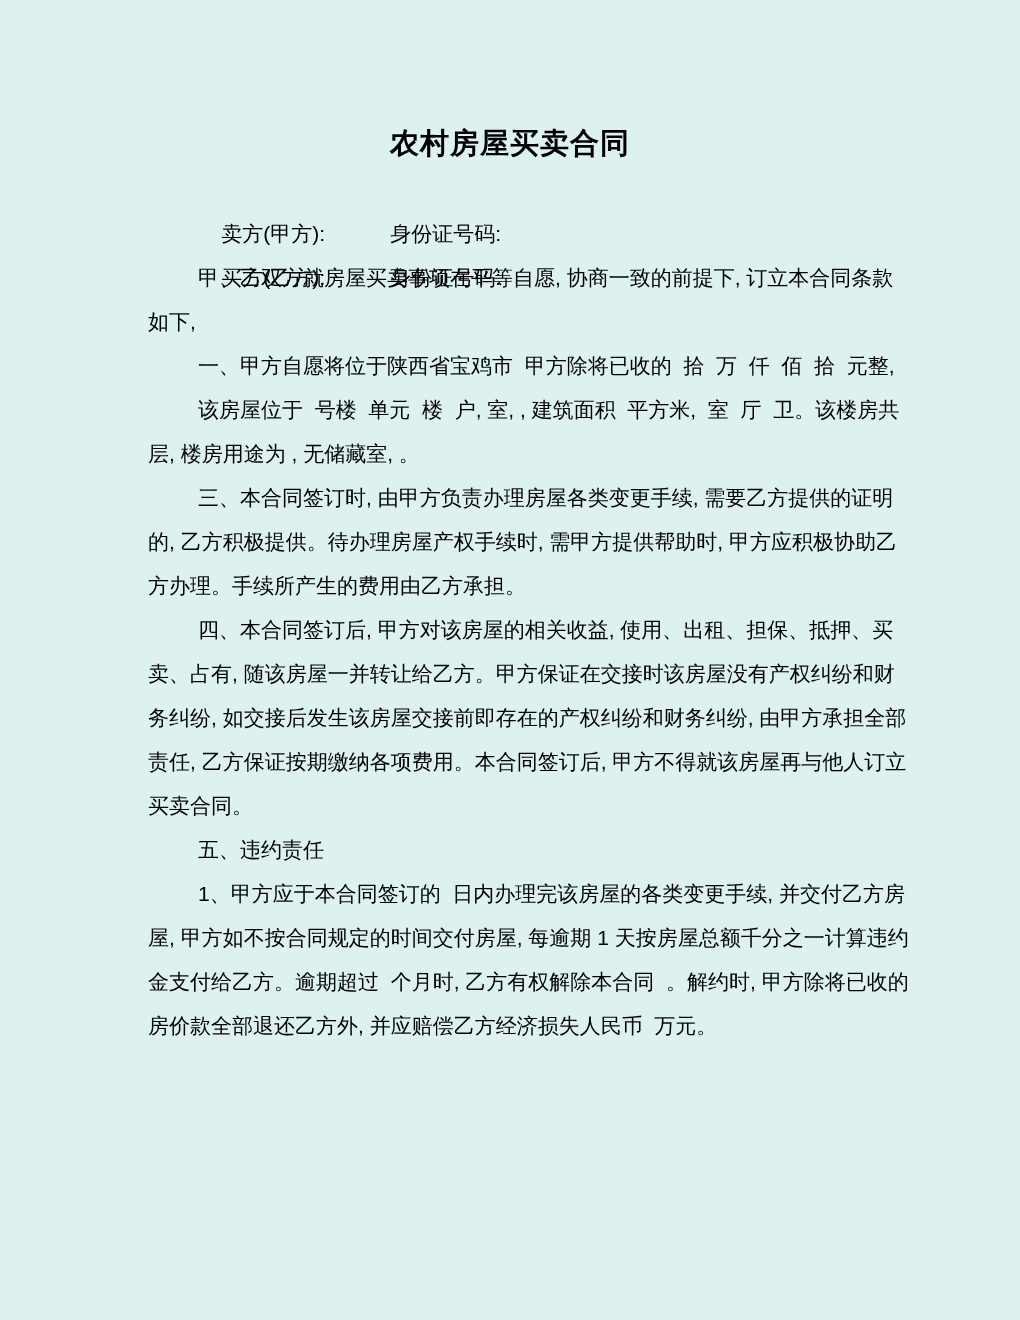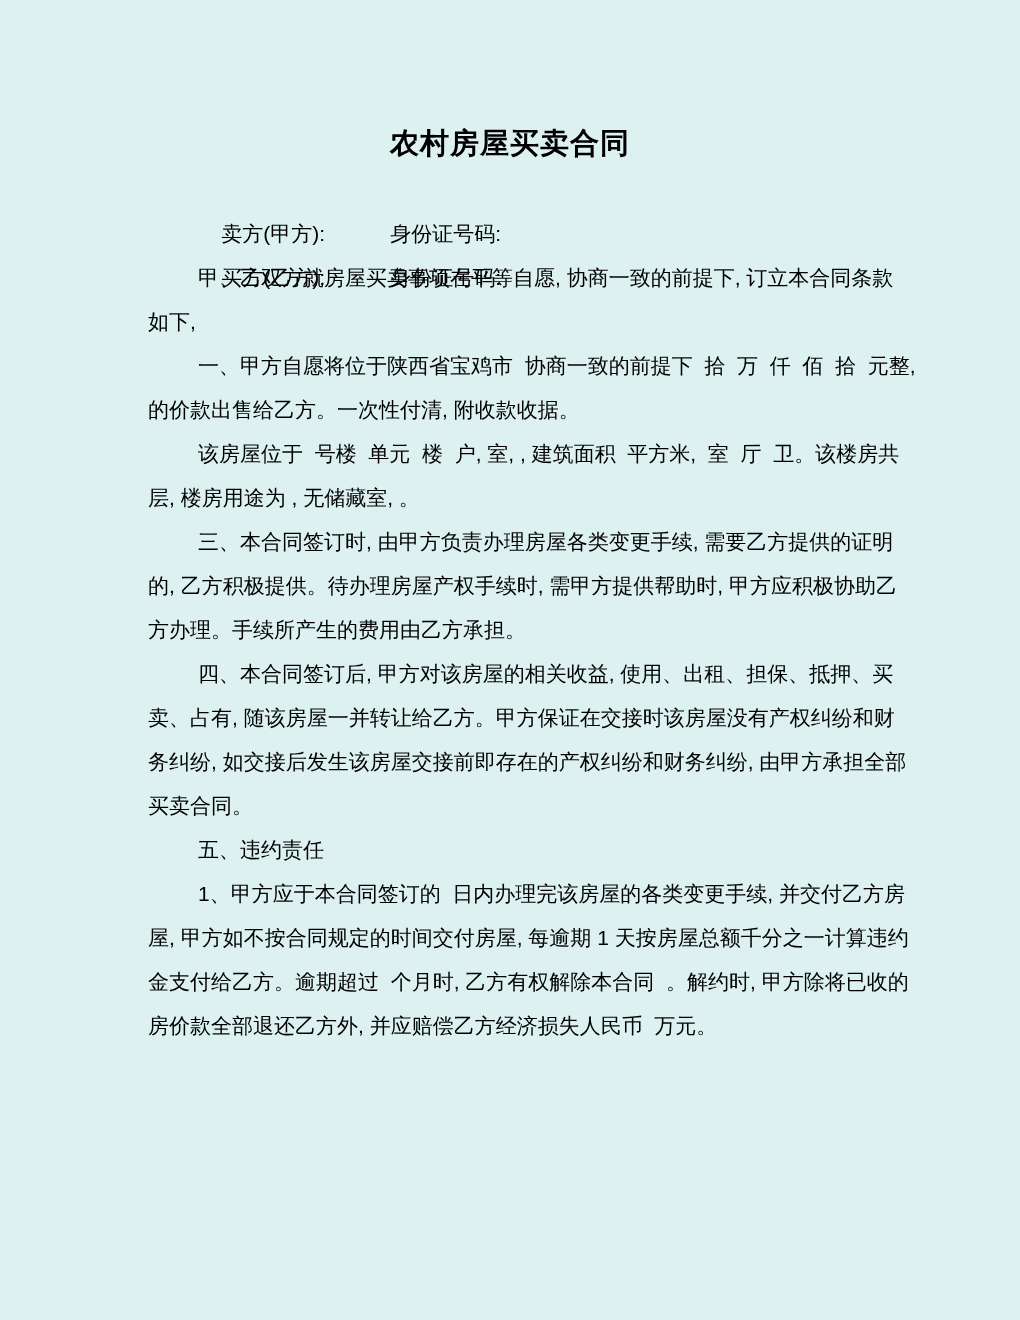--- a/index.html
+++ b/index.html
@@ -46,34 +46,34 @@
     <span>卖方(甲方):</span><span class="id-col">身份证号码:</span>
   </div>
 
   <div class="line indent">
     <span>买方(乙方):</span><span class="id-col">身份证号码:</span>
   </div>
 
   <div class="line indent">甲、乙双方就房屋买卖事项在平等自愿, 协商一致的前提下, 订立本合同条款</div>
   <div class="line">如下,</div>
 
-  <div class="line indent">一、甲方自愿将位于陕西省宝鸡市  协商一致的前提下  拾  万  仟  佰  拾  元整,</div>
-  <div class="line">的价款出售给乙方。一次性付清, 附收款收据。</div>
+  <div class="line indent">一、甲方自愿将位于陕西省宝鸡市  甲方除将已收的  拾  万  仟  佰  拾  元整,</div>
 
 
   <div class="line indent">该房屋位于  号楼  单元  楼  户, 室, , 建筑面积  平方米,  室  厅  卫。该楼房共</div>
   <div class="line">层, 楼房用途为 , 无储藏室, 。</div>
 
   <div class="line indent">三、本合同签订时, 由甲方负责办理房屋各类变更手续, 需要乙方提供的证明</div>
   <div class="line">的, 乙方积极提供。待办理房屋产权手续时, 需甲方提供帮助时, 甲方应积极协助乙</div>
   <div class="line">方办理。手续所产生的费用由乙方承担。</div>
 
   <div class="line indent">四、本合同签订后, 甲方对该房屋的相关收益, 使用、出租、担保、抵押、买</div>
   <div class="line">卖、占有, 随该房屋一并转让给乙方。甲方保证在交接时该房屋没有产权纠纷和财</div>
   <div class="line">务纠纷, 如交接后发生该房屋交接前即存在的产权纠纷和财务纠纷, 由甲方承担全部</div>
+  <div class="line">责任, 乙方保证按期缴纳各项费用。本合同签订后, 甲方不得就该房屋再与他人订立</div>
   <div class="line">买卖合同。</div>
 
   <div class="line indent">五、违约责任</div>
 
   <div class="line indent">1、甲方应于本合同签订的  日内办理完该房屋的各类变更手续, 并交付乙方房</div>
   <div class="line">屋, 甲方如不按合同规定的时间交付房屋, 每逾期 1 天按房屋总额千分之一计算违约</div>
   <div class="line">金支付给乙方。逾期超过  个月时, 乙方有权解除本合同  。解约时, 甲方除将已收的</div>
   <div class="line">房价款全部退还乙方外, 并应赔偿乙方经济损失人民币  万元。</div>
 
 </div>

